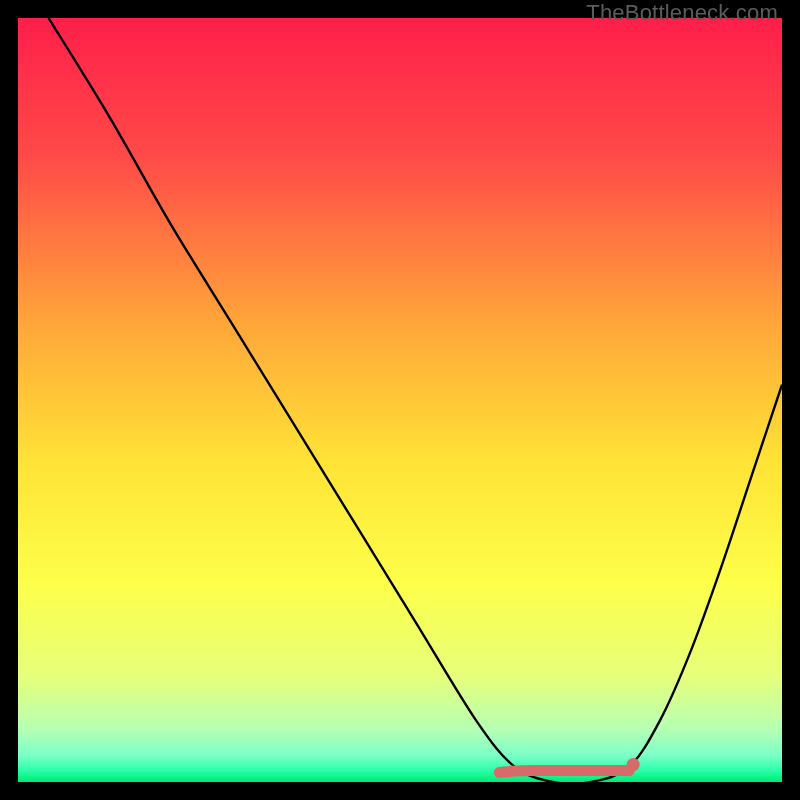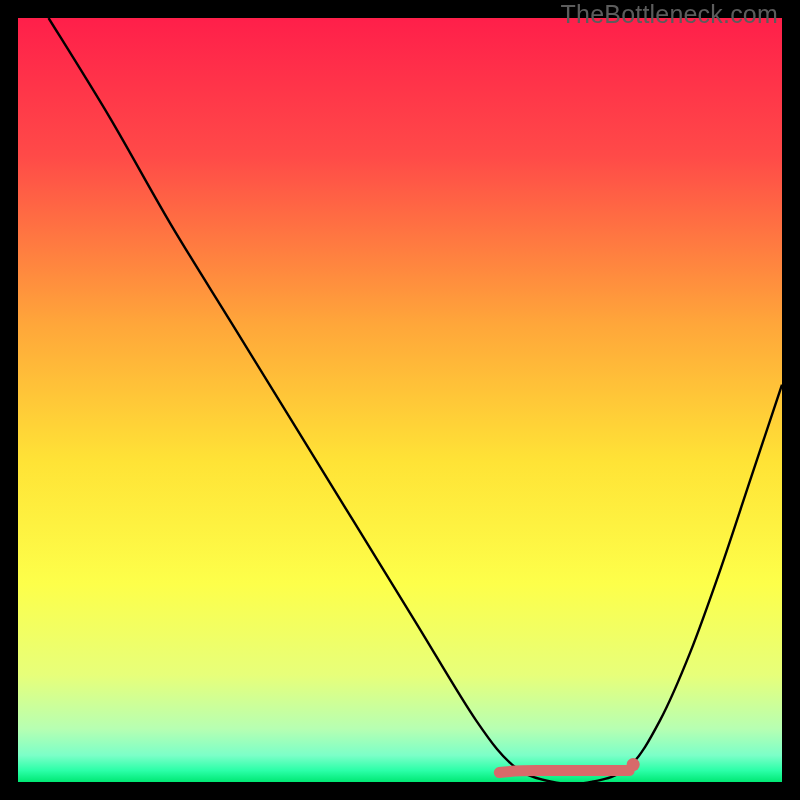--- a/index.html
+++ b/index.html
@@ -17,21 +17,21 @@
     top: 18px;
     width: 764px;
     height: 764px;
     background: #000;
   }
   .watermark {
     position: absolute;
     top: 0px;
     right: 22px;
     color: #5c5c5c;
-    font-size: 25px;
+    font-size: 22px;
     font-weight: 500;
     letter-spacing: 0.2px;
     z-index: 10;
   }
   svg {
     display: block;
   }
 </style>
 </head>
 <body>

